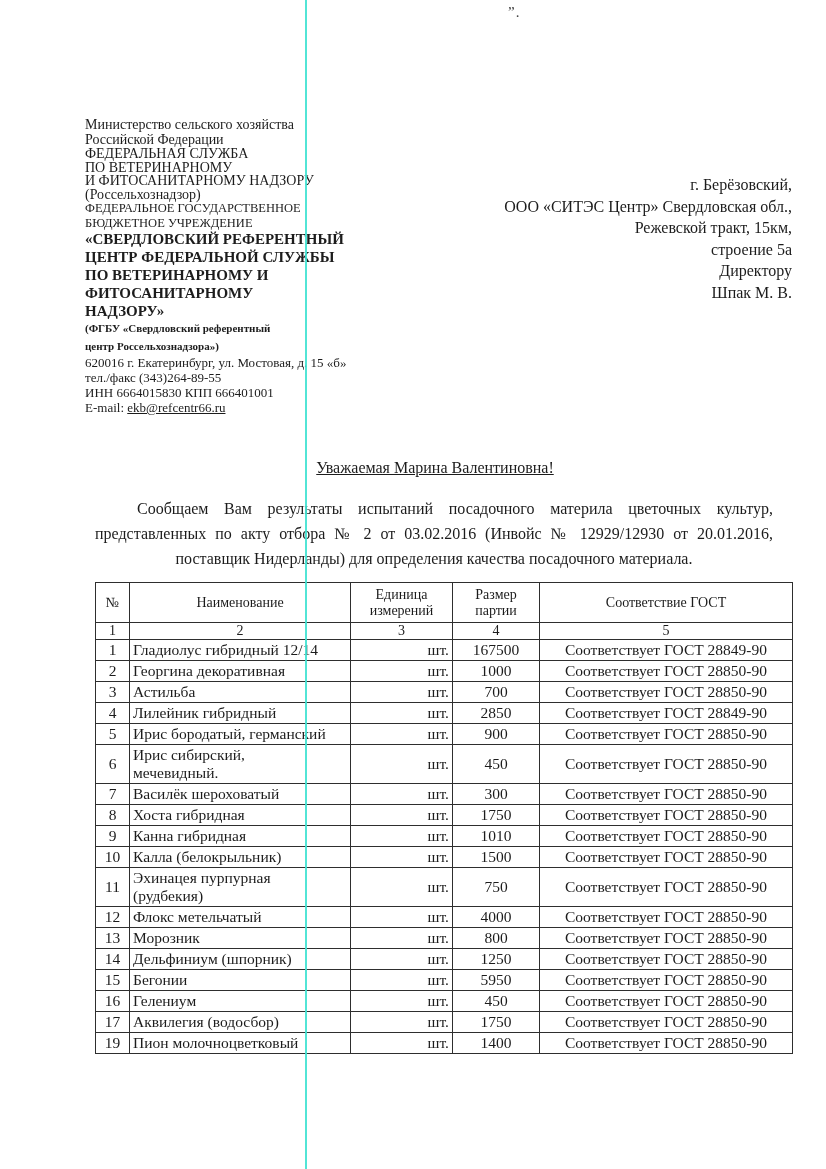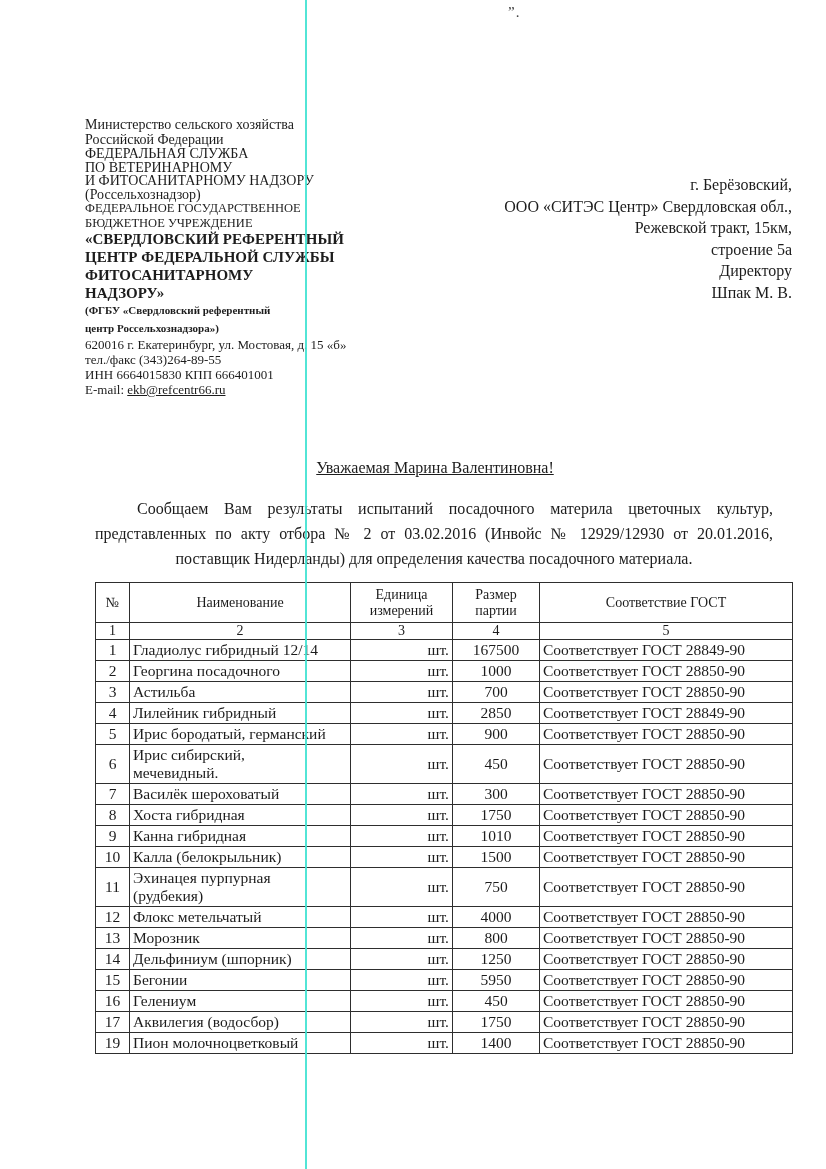--- a/index.html
+++ b/index.html
@@ -107,41 +107,42 @@
   .results-table tbody td {
     font-size: 15.5px;
     line-height: 18px;
     padding: 1px 3px;
     vertical-align: middle;
   }
   td.col-num  { text-align: center; }
   td.col-name { text-align: left; padding-left: 8px; white-space: pre-line; }
   td.col-unit { text-align: right; vertical-align: top; padding-top: 2px; }
   td.col-size { text-align: center; }
-  td.col-gost { text-align: left; }
+  td.col-gost { text-align: center; }
 </style>
 </head>
 <body>
 
 <div class="page">
 
   <div class="scan-streak" style="background: rgb(63, 226, 210);"></div>
   <div class="page-mark">”.</div>
 
   <div class="letterhead">
     <div class="lh-reg">Министерство сельского хозяйства</div>
     <div class="lh-reg">Российской Федерации</div>
     <div class="lh-bold-sm">ФЕДЕРАЛЬНАЯ СЛУЖБА</div>
     <div class="lh-bold-sm">ПО ВЕТЕРИНАРНОМУ</div>
     <div class="lh-bold-sm">И ФИТОСАНИТАРНОМУ НАДЗОРУ</div>
     <div class="lh-bold-sm">(Россельхознадзор)</div>
     <div class="lh-reg2">ФЕДЕРАЛЬНОЕ ГОСУДАРСТВЕННОЕ</div>
     <div class="lh-reg2">БЮДЖЕТНОЕ УЧРЕЖДЕНИЕ</div>
     <div class="lh-bold-lg">«СВЕРДЛОВСКИЙ РЕФЕРЕНТНЫЙ</div>
     <div class="lh-bold-lg">ЦЕНТР ФЕДЕРАЛЬНОЙ СЛУЖБЫ</div>
+    <div class="lh-bold-lg">ПО ВЕТЕРИНАРНОМУ И</div>
     <div class="lh-bold-lg">ФИТОСАНИТАРНОМУ</div>
     <div class="lh-bold-lg">НАДЗОРУ»</div>
     <div class="lh-bold-md">(ФГБУ «Свердловский референтный</div>
     <div class="lh-bold-md">центр Россельхознадзора»)</div>
     <div class="lh-contact">620016 г. Екатеринбург, ул. Мостовая, д. 15 «б»</div>
     <div class="lh-contact">тел./факс (343)264-89-55</div>
     <div class="lh-contact">ИНН 6664015830 КПП 666401001</div>
     <div class="lh-contact"><span>E-mail: </span><span class="email-underline">ekb@refcentr66.ru</span></div>
   </div>
 
@@ -185,21 +186,21 @@
     <tbody>
         <tr>
           <td class="col-num">1</td>
           <td class="col-name">Гладиолус гибридный 12/14</td>
           <td class="col-unit">шт.</td>
           <td class="col-size">167500</td>
           <td class="col-gost">Соответствует ГОСТ 28849-90</td>
         </tr>
         <tr>
           <td class="col-num">2</td>
-          <td class="col-name">Георгина посадочного</td>
+          <td class="col-name">Георгина декоративная</td>
           <td class="col-unit">шт.</td>
           <td class="col-size">1000</td>
           <td class="col-gost">Соответствует ГОСТ 28850-90</td>
         </tr>
         <tr>
           <td class="col-num">3</td>
           <td class="col-name">Астильба</td>
           <td class="col-unit">шт.</td>
           <td class="col-size">700</td>
           <td class="col-gost">Соответствует ГОСТ 28850-90</td>

